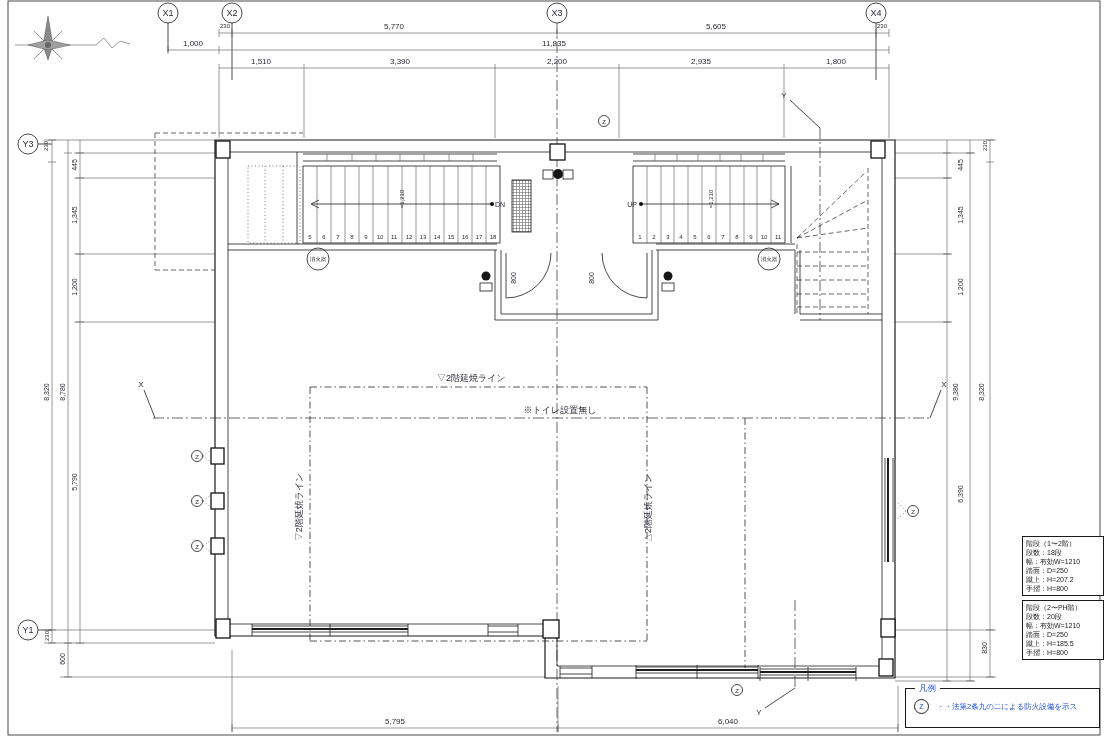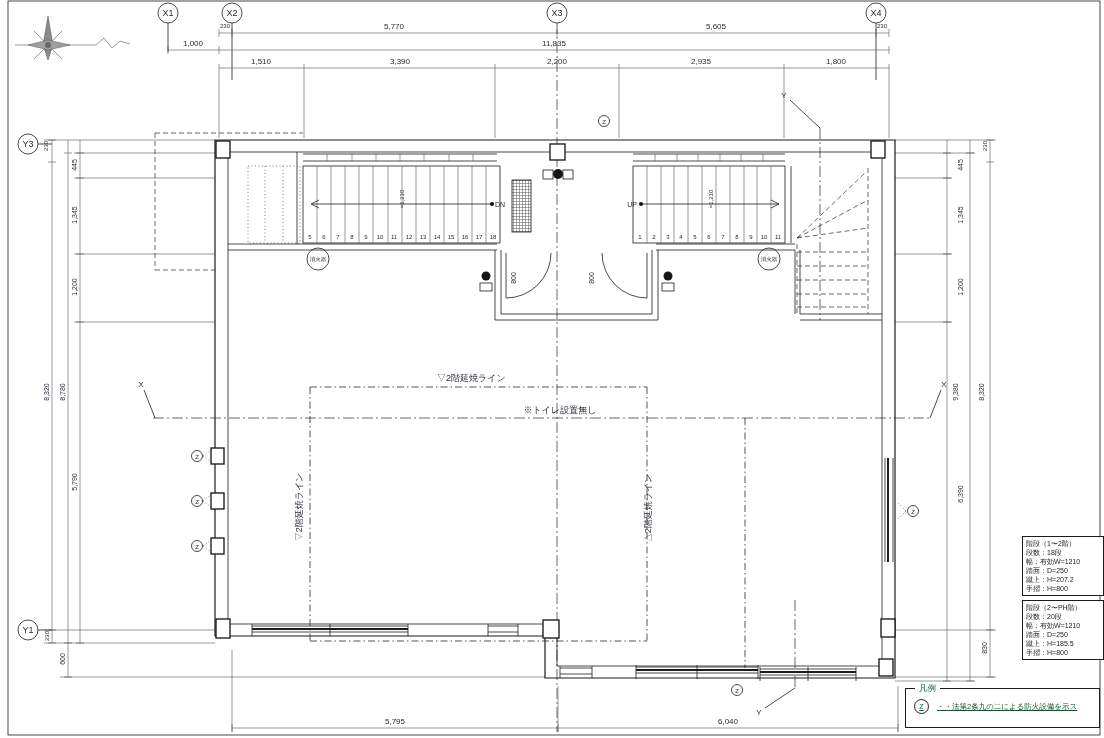--- a/index.html
+++ b/index.html
@@ -13,21 +13,21 @@
   .thin{stroke:#555;stroke-width:.6;fill:none;}
   .dsh{stroke:#2a2a2a;stroke-width:.7;fill:none;stroke-dasharray:5 3;}
   .chn{stroke:#2a2a2a;stroke-width:.7;fill:none;stroke-dasharray:11 3 2 3;}
   .dd{stroke:#2a2a2a;stroke-width:.8;fill:none;stroke-dasharray:7 3 1.5 3;}
   .dot{stroke:#444;stroke-width:.7;fill:none;stroke-dasharray:1 2.5;}
   .t5{font-size:5.5px;}.t6{font-size:6px;}.t7{font-size:7px;}.t8{font-size:8px;}.t9{font-size:9px;}
   .tc{text-anchor:middle;}.te{text-anchor:end;}
   .colm{fill:#fff;stroke:#111;stroke-width:1.3;}
   .notebox{position:absolute;border:1px solid #1a1a1a;background:#fff;
            font-size:7px;line-height:9px;padding:2px 3px;white-space:nowrap;color:#222;}
-  .legendbox{position:absolute;border:1px solid #1a1a1a;background:#fff;color:#14532d;text-decoration:underline;}
+  .legendbox{position:absolute;border:1px solid #1a1a1a;background:#fff;color:#1d4ed8;}
   .legendtitle{position:absolute;top:-6px;left:9px;background:#fff;padding:0 4px;font-size:8.5px;}
   .legendrow{display:flex;align-items:center;gap:8px;padding:10px 6px 0 8px;font-size:7.5px;}
   .zcircle{width:13px;height:13px;border:1px solid #222;border-radius:50%;
            display:flex;align-items:center;justify-content:center;font-size:7px;flex:0 0 auto;}
 </style>
 </head>
 <body>
 
 <div id="canvas">
 <svg width="1104" height="738" viewBox="0 0 1104 738">

